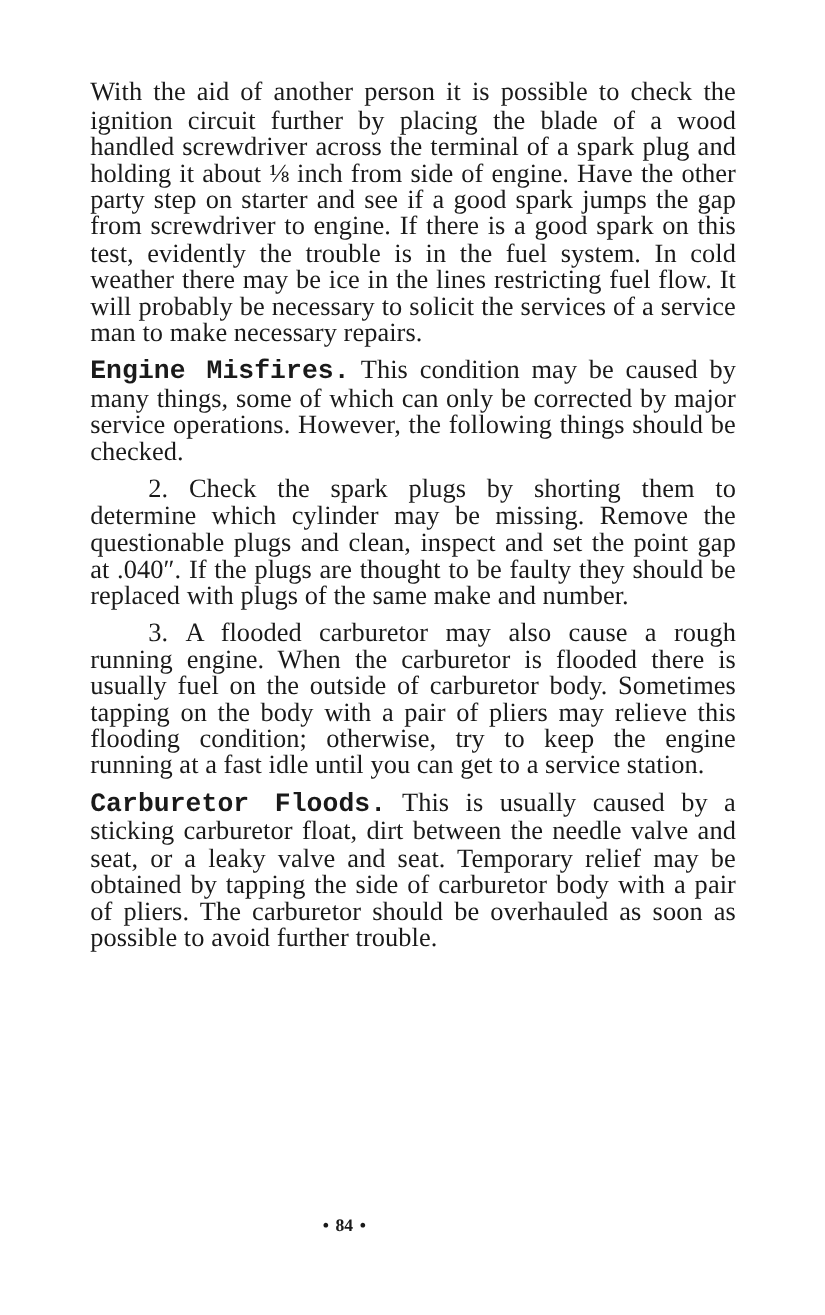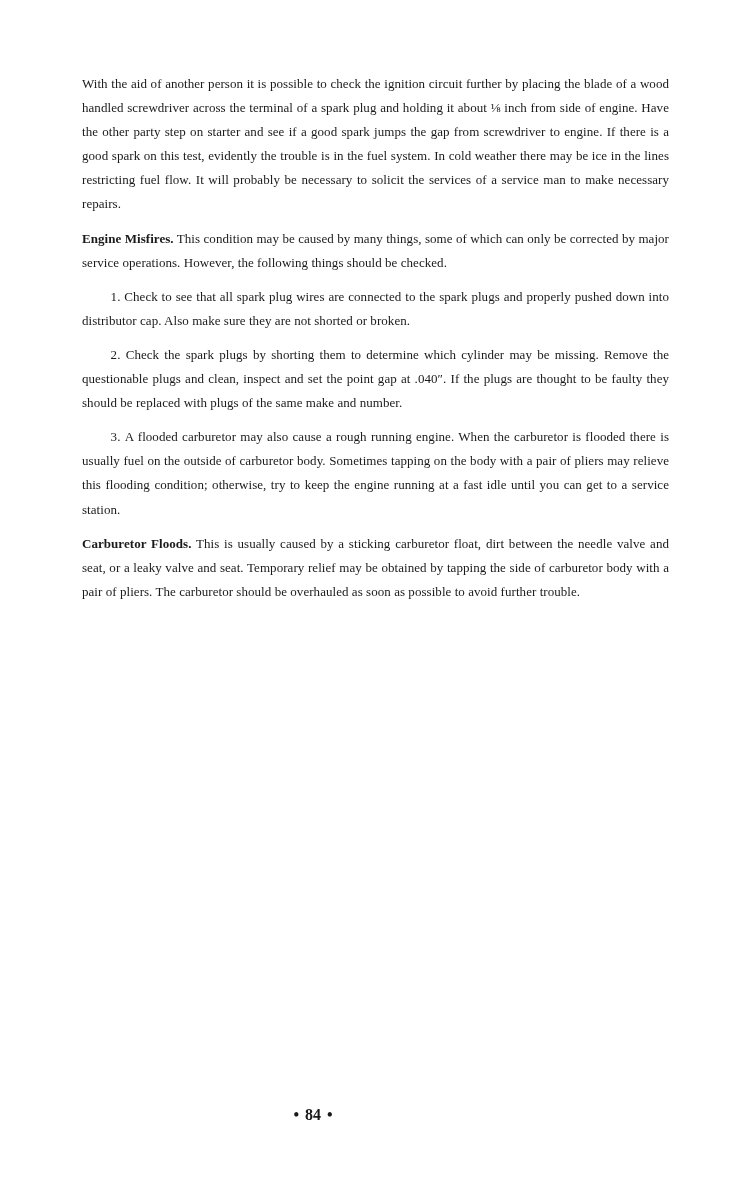--- a/index.html
+++ b/index.html
@@ -12,36 +12,37 @@
       height: 1195px;
       position: relative;
       overflow: hidden;
     }
     .page {
       position: absolute;
       left: 82px;
       top: 72px;
       width: 587px;
       font-family: "Liberation Serif", "DejaVu Serif", serif;
-      font-size: 13px;
+      font-size: 24px;
       line-height: 24.1px;
       color: #1a1a1a;
       text-align: justify;
       letter-spacing: 0.05px;
     }
     .para {
       margin: 0 0 10px 0;
       text-align: justify;
       hyphens: manual;
     }
     .para.numbered {
       text-indent: 2.2em;
     }
     .heading-run {
       font-weight: bold;
+      font-family: Liberation Mono, monospace;
     }
     .page-number {
       position: absolute;
       left: 0;
       width: 626px;
       top: 1106px;
       text-align: center;
       font-family: "Liberation Serif", "DejaVu Serif", serif;
       font-weight: bold;
       font-size: 16px;
@@ -58,23 +59,20 @@
 <div class="page">
 
   <p class="para">
     <span class="heading-run"></span><span>With the aid of another person it is possible to check the ignition circuit further by placing the blade of a wood handled screwdriver across the terminal of a spark plug and holding it about ⅛ inch from side of engine. Have the other party step on starter and see if a good spark jumps the gap from screwdriver to engine. If there is a good spark on this test, evidently the trouble is in the fuel system. In cold weather there may be ice in the lines restricting fuel flow. It will probably be necessary to solicit the services of a service man to make necessary repairs.</span>
   </p>
 
   <p class="para">
     <span class="heading-run">Engine Misfires.</span><span> This condition may be caused by many things, some of which can only be corrected by major service operations. However, the following things should be checked.</span>
   </p>
 
-  <p class="para numbered">
-    <span>1.</span>&nbsp;<span>Check to see that all spark plug wires are connected to the spark plugs and properly pushed down into distributor cap. Also make sure they are not shorted or broken.</span>
-  </p>
 
   <p class="para numbered">
     <span>2.</span>&nbsp;<span>Check the spark plugs by shorting them to determine which cylinder may be missing. Remove the questionable plugs and clean, inspect and set the point gap at .040″. If the plugs are thought to be faulty they should be replaced with plugs of the same make and number.</span>
   </p>
 
   <p class="para numbered">
     <span>3.</span>&nbsp;<span>A flooded carburetor may also cause a rough running engine. When the carburetor is flooded there is usually fuel on the outside of carburetor body. Sometimes tapping on the body with a pair of pliers may relieve this flooding condition; otherwise, try to keep the engine running at a fast idle until you can get to a service station.</span>
   </p>
 
 

